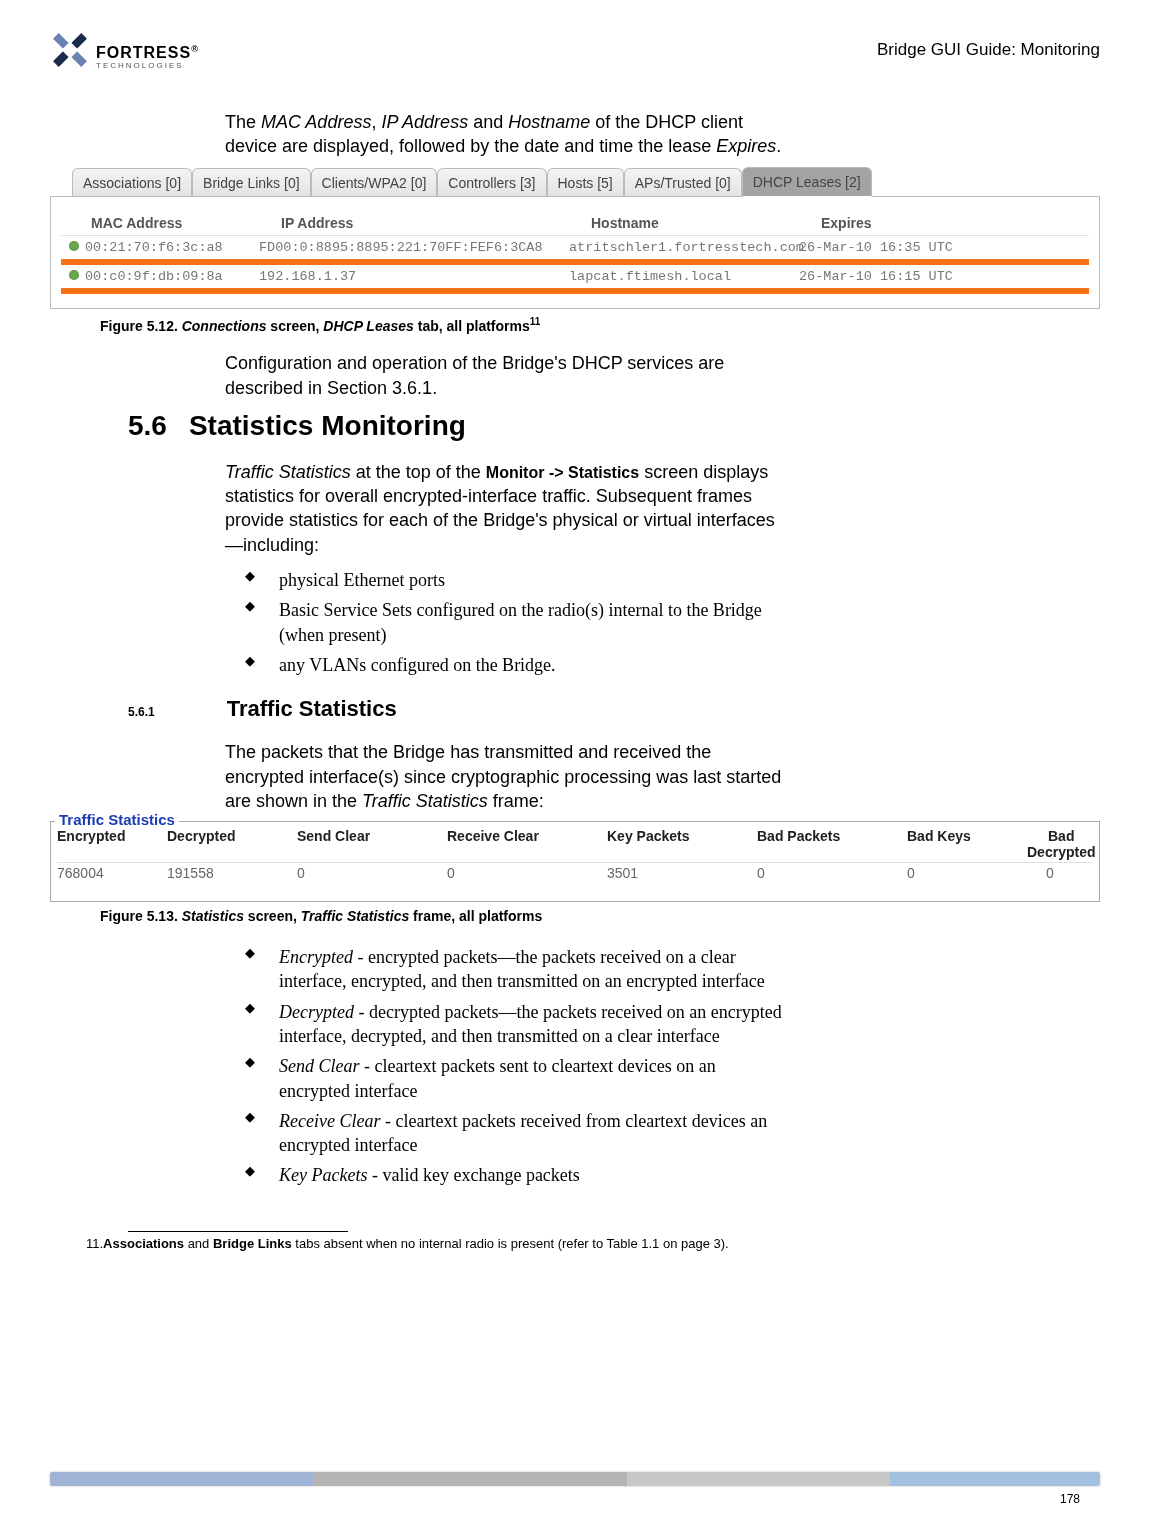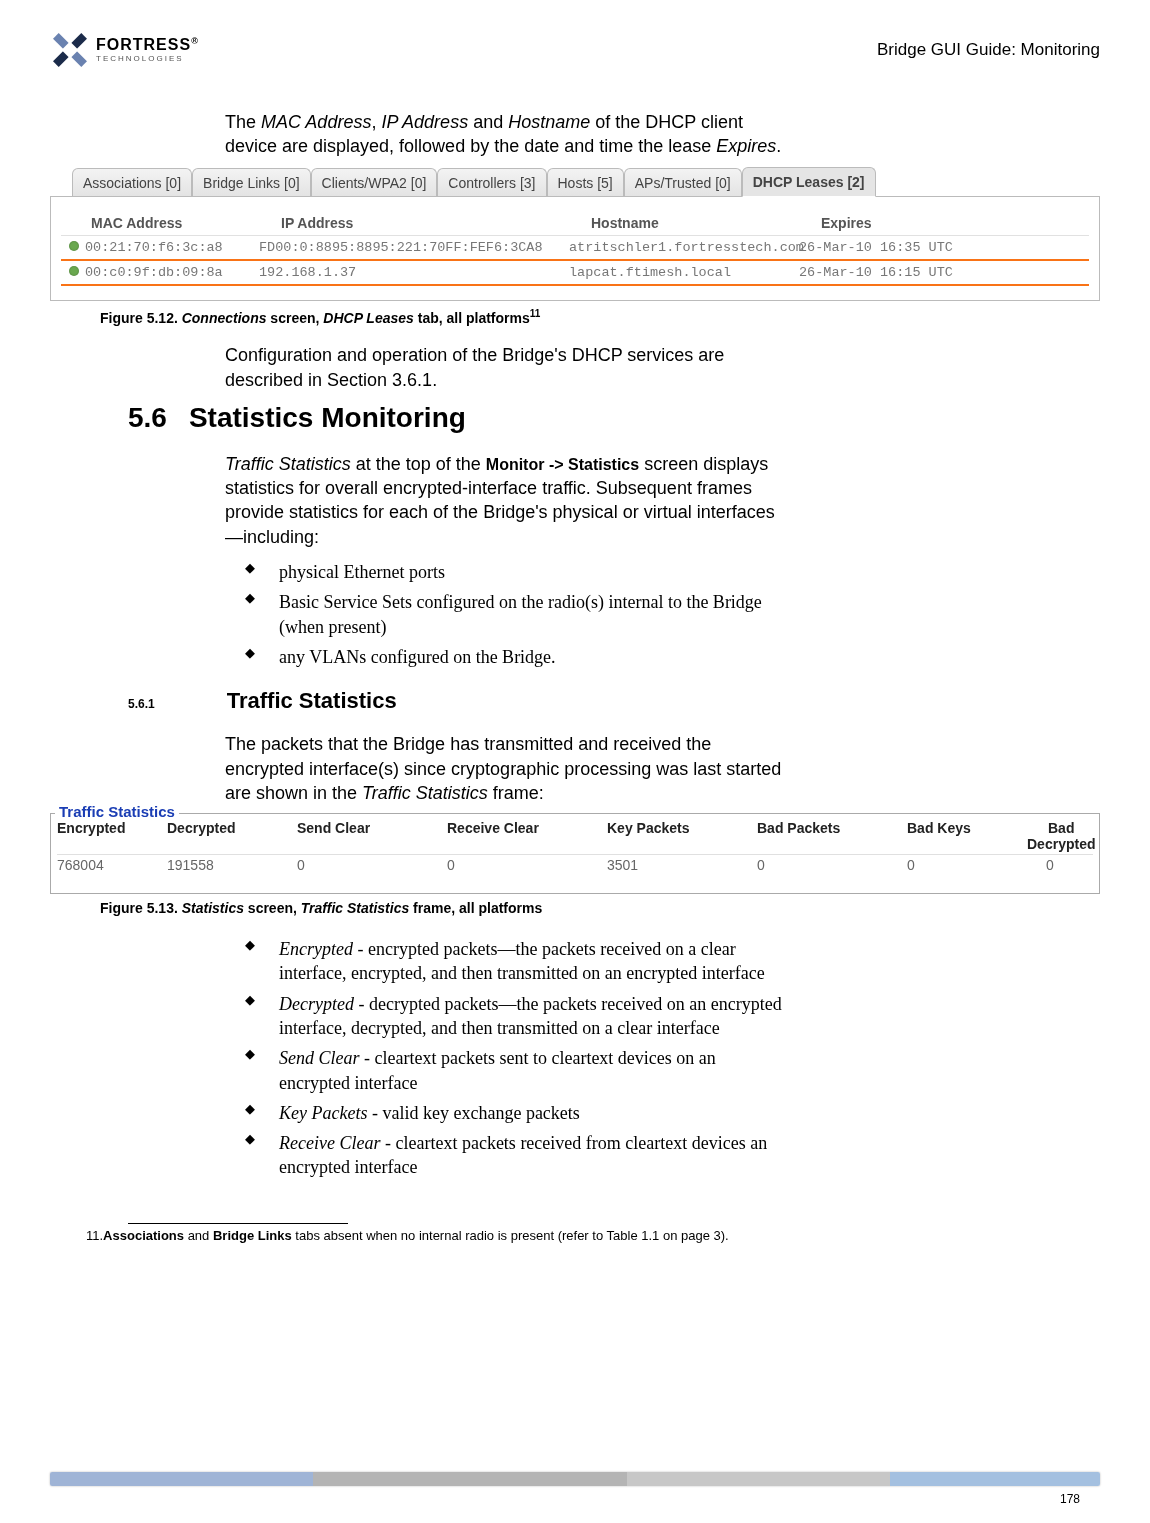--- a/index.html
+++ b/index.html
@@ -17,21 +17,21 @@
   }
   .header {
     display: flex;
     align-items: center;
     justify-content: space-between;
     border-bottom: none;
     margin-bottom: 40px;
   }
   .logo {
     display: flex;
-    align-items: center;
+    align-items: flex-end;
     gap: 6px;
   }
   .logo-svg {
     width: 40px;
     height: 40px;
   }
   .logo-text {
     font-weight: bold;
     font-size: 16px;
     letter-spacing: 1px;
@@ -68,22 +68,22 @@
   .tab {
     padding: 6px 10px 6px 10px;
     border: 1px solid #bbb;
     background: linear-gradient(#f3f3f3, #e3e3e3);
     border-bottom: none;
     border-top-left-radius: 6px;
     border-top-right-radius: 6px;
     position: relative;
   }
   .tab.active {
-    background: #e5e5e5;
-    font-weight: bold;
+    background: #a3a3a3;
+    font-weight: normal;
     border-bottom: 1px solid #fff;
     z-index: 2;
   }
   .dhcp-frame {
     border: 1px solid #bbb;
     margin: 0 0 4px 0;
     padding: 14px 10px 14px 10px;
     position: relative;
     top:-1px;
   }
@@ -96,21 +96,21 @@
     border-bottom: 1px solid #e1e1e1;
     font-size: 14px;
   }
   .dhcp-row {
     display: grid;
     grid-template-columns: 190px 310px 230px 200px;
     padding: 4px 20px 4px 8px;
     color: #777;
     font-family: "Courier New", monospace;
     font-size: 13.5px;
-    border-bottom: 2px solid #f97316;
+    border-bottom: 6px solid #f97316;
     align-items: center;
   }
   .dhcp-row .dot {
     width: 10px; height: 10px; border-radius: 50%; background: #6aa84f;
     display: inline-block; margin-right: 6px;
     box-shadow: inset 0 0 2px rgba(0,0,0,.3);
   }
   .fig-caption {
     font-size: 14px;
     font-weight: bold;
@@ -327,22 +327,22 @@
   </div>
 
   <div class="fig-caption">
     <span>Figure 5.13. </span><span class="ital">Statistics</span><span> screen, </span><span class="ital">Traffic Statistics</span><span> frame, all platforms</span>
   </div>
 
   <ul class="bullets">
     <li><span class="ital">Encrypted</span><span> - encrypted packets—the packets received on a clear interface, encrypted, and then transmitted on an encrypted interface</span></li>
     <li><span class="ital">Decrypted</span><span> - decrypted packets—the packets received on an encrypted interface, decrypted, and then transmitted on a clear interface</span></li>
     <li><span class="ital">Send Clear</span><span> - cleartext packets sent to cleartext devices on an encrypted interface</span></li>
+    <li><span class="ital">Receive Clear</span><span> - cleartext packets received from cleartext devices an encrypted interface</span></li>
     <li><span class="ital">Key Packets</span><span> - valid key exchange packets</span></li>
-    <li><span class="ital">Receive Clear</span><span> - cleartext packets received from cleartext devices an encrypted interface</span></li>
   </ul>
 
   <div class="footnote-rule"></div>
   <div class="footnote">
     <span>11.</span><span class="b">Associations</span><span> and </span><span class="b">Bridge Links</span><span> tabs absent when no internal radio is present (refer to Table 1.1 on page 3).</span>
   </div>
 
   <div class="footer-bar"></div>
   <div class="page-num">178</div>
 </div>

